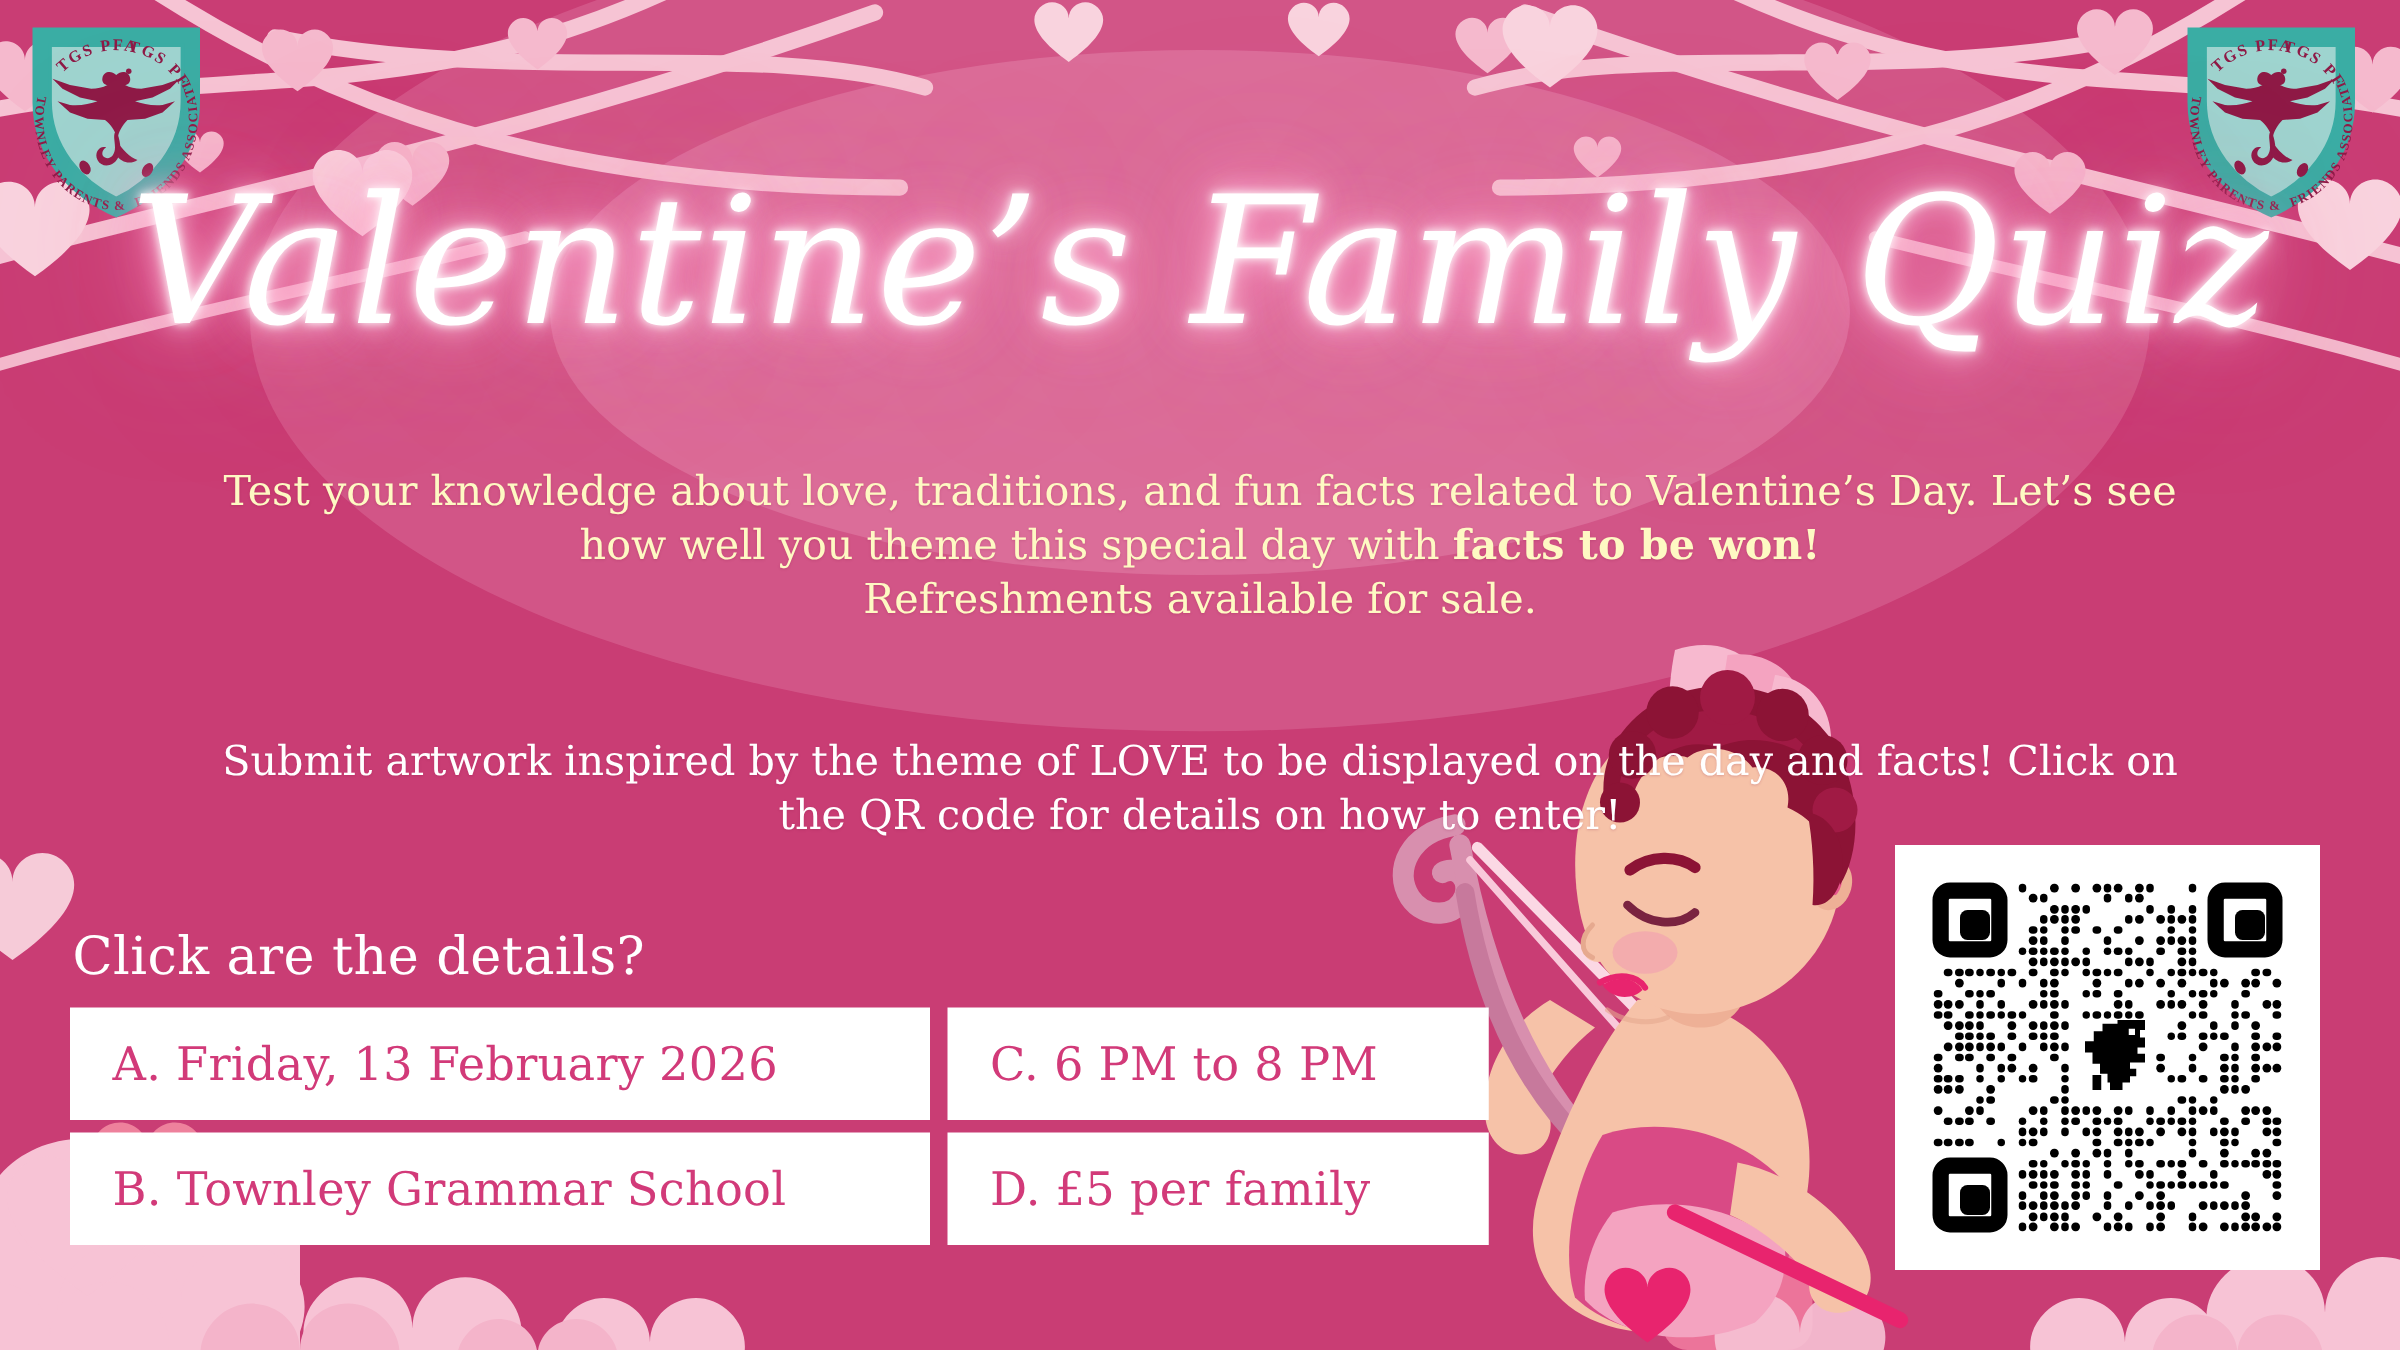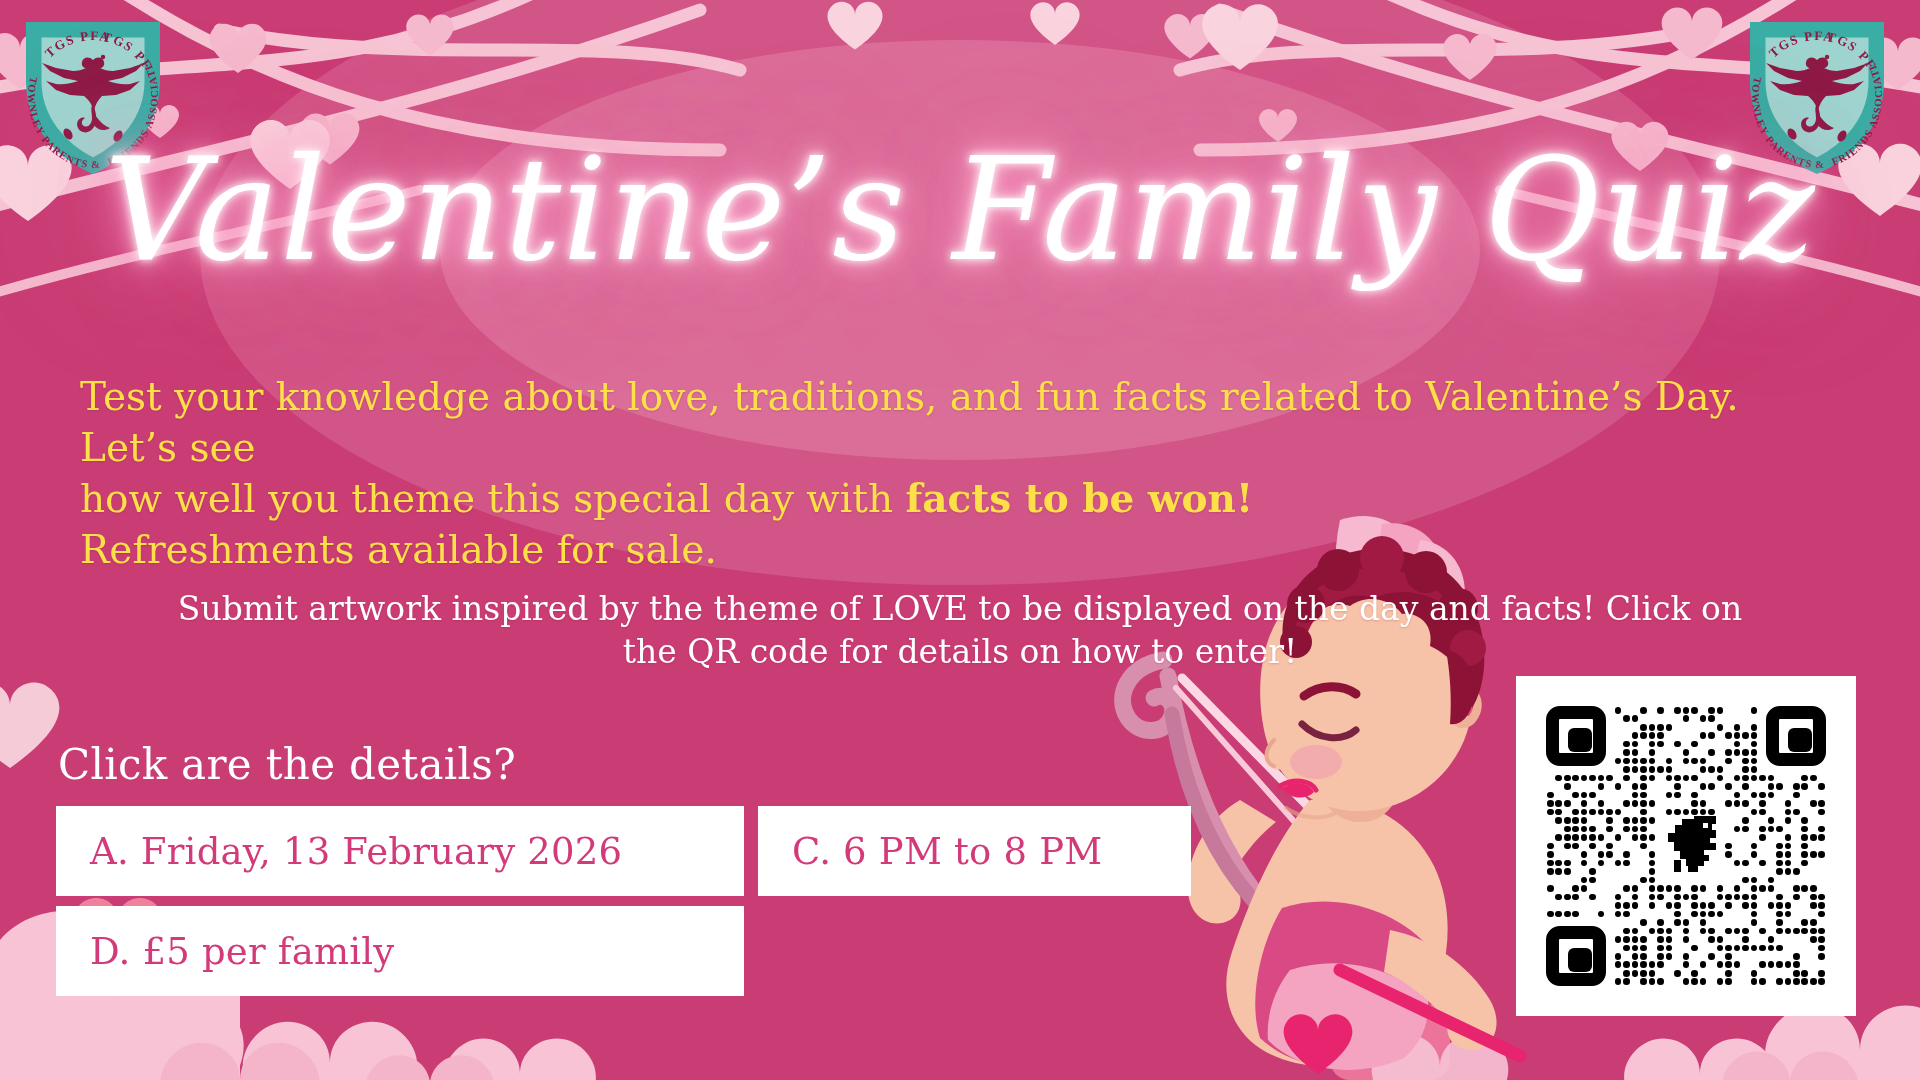--- a/index.html
+++ b/index.html
@@ -52,23 +52,23 @@
       0 0 8px #ffffff,
       0 0 20px #ffd4e6,
       0 0 42px #ff8fc0,
       0 0 78px rgba(255,140,190,0.75),
       0 0 130px rgba(255,150,195,0.5);
     white-space:nowrap;
   }
 
   .body-copy {
     position:absolute; top:372px; left:50%; transform:translateX(-50%);
-    width:1760px; text-align:left;
+    width:1760px; text-align:center;
     font-family:"DejaVu Serif", serif;
-    font-size:39px; line-height:1.30; color:#fde047;
+    font-size:33px; line-height:1.30; color:#fef9c3;
     text-shadow:0 1px 2px rgba(130,25,70,0.22);
   }
   .body-copy b { font-weight:700; }
 
   .students-head {
     position:absolute; top:542px; left:0; width:1920px;
     text-align:center;
     font-family:"DejaVu Serif", serif;
     font-size:32px; font-weight:700; color:#ffffff;
     text-shadow:0 1px 2px rgba(130,25,70,0.22);
@@ -377,20 +377,21 @@
     <div class="students-copy">
       <div>Submit artwork inspired by the theme of LOVE to be displayed on the day and facts! Click on</div>
       <div>the QR code for details on how to enter!</div>
     </div>
 
     <div class="details-q">Click are the details?</div>
 
     <div class="answers">
       <div class="answer-box">A. Friday, 13 February 2026</div>
       <div class="answer-box">C. 6 PM to 8 PM</div>
+      <div class="answer-box">B. Townley Grammar School</div>
       <div class="answer-box">D. £5 per family</div>
     </div>
   </div>
 
   <div class="qr-card">
     <div class="qr-inner" id="qr-inner">
       <div class="qr-finder" style="left:0;top:0">
           <i></i>
         </div>
       <div class="qr-finder" style="right:0;top:0">

